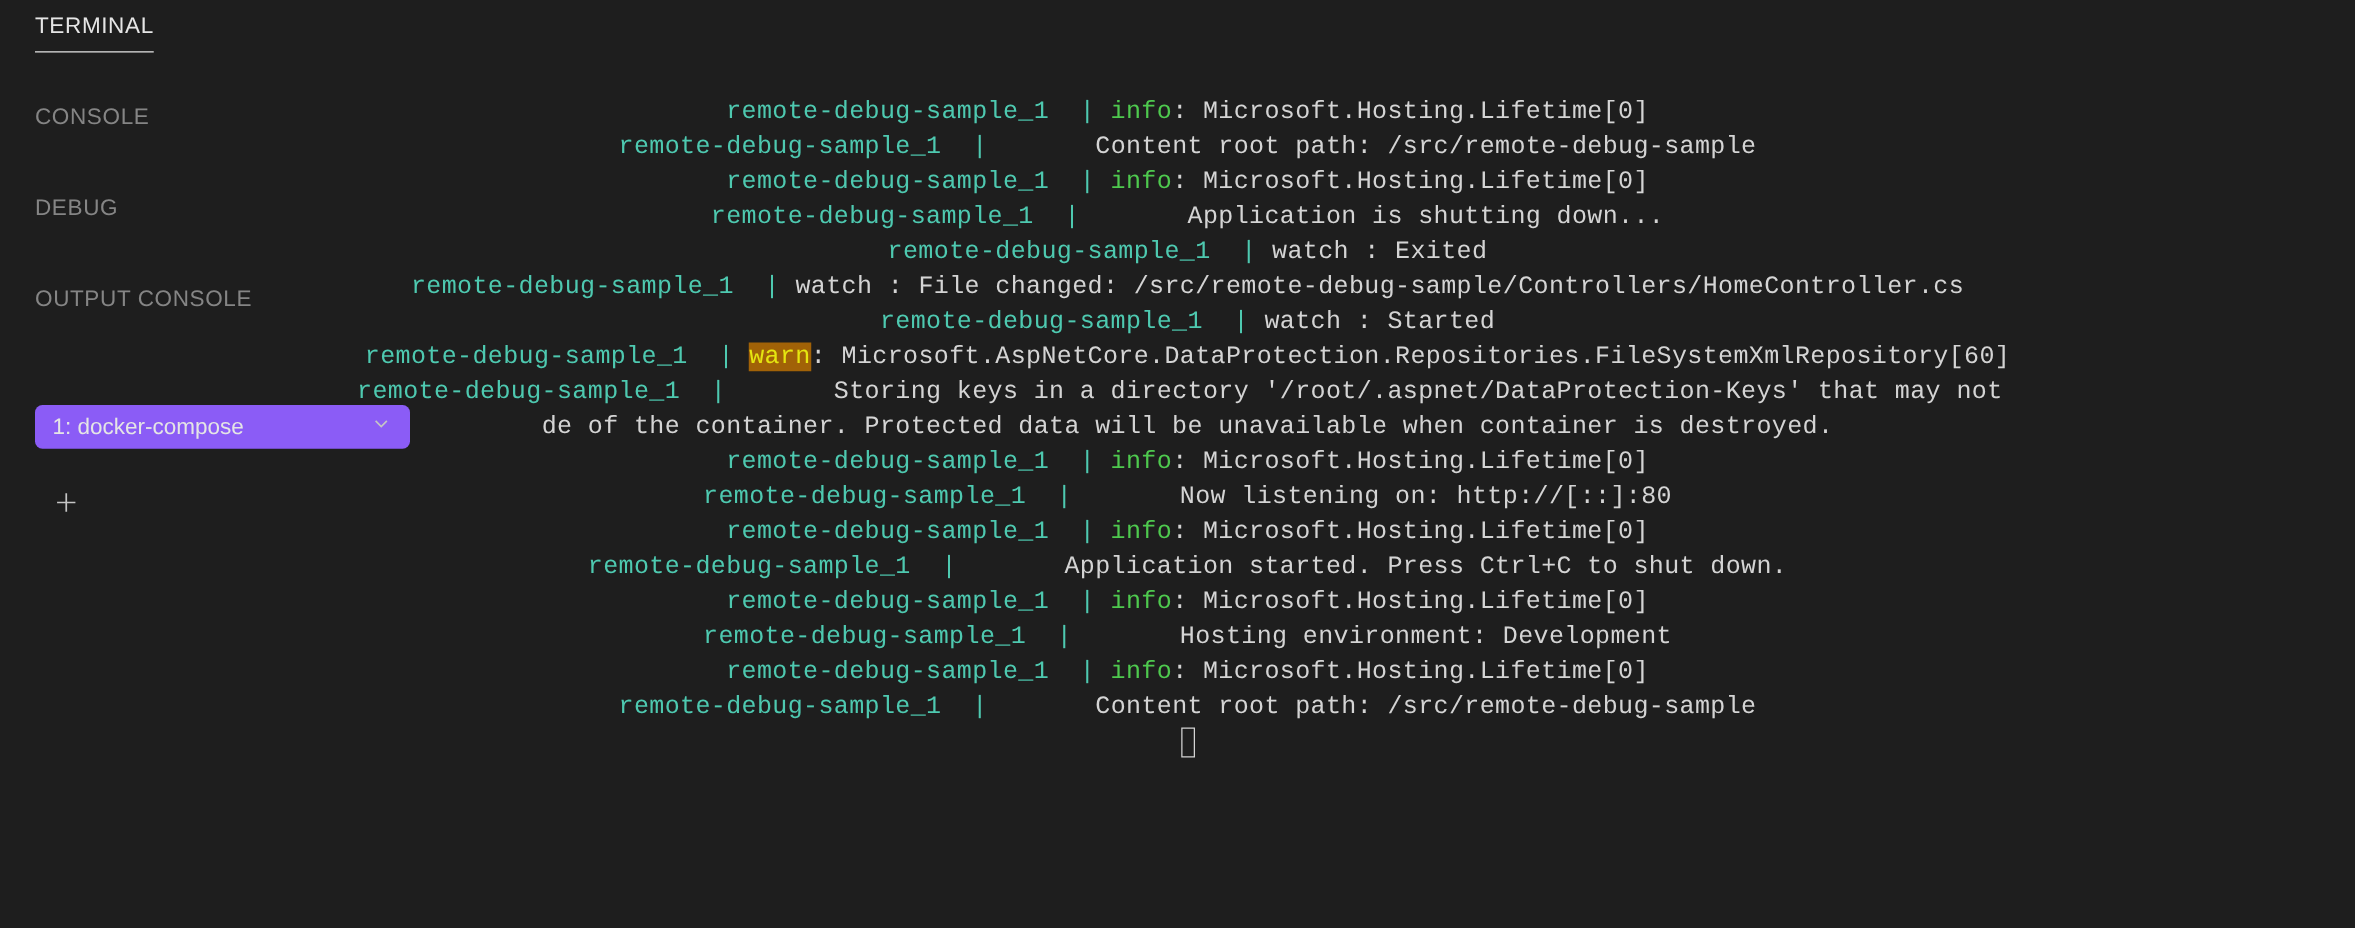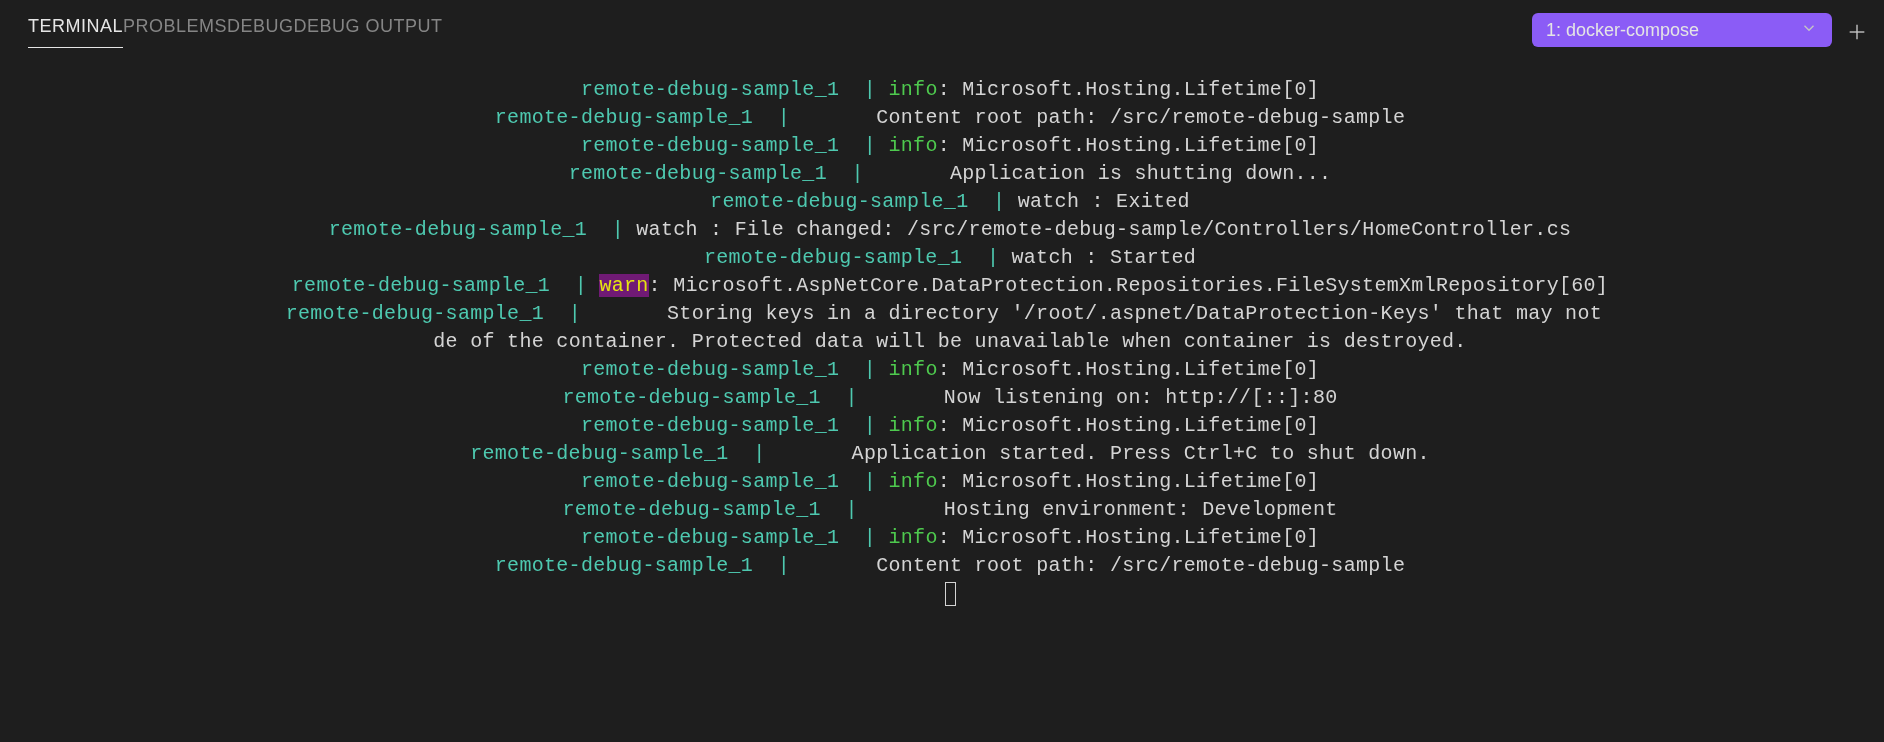--- a/index.html
+++ b/index.html
@@ -14,24 +14,26 @@
       width: 1884px;
       height: 742px;
     }
     .panel {
       display: flex;
       flex-direction: column;
       height: 100%;
     }
     .tab-bar {
       display: flex;
-      align-items: flex-end;
+      align-items: flex-start;
       height: 48px;
       padding: 0 16px 0 28px;
+      gap: 32px;
       border-bottom: 1px solid transparent;
+      flex-direction: column;
     }
     .tab {
       font-size: 18px;
       color: #858585;
       letter-spacing: 0.5px;
       cursor: pointer;
       padding: 10px 0;
       position: relative;
     }
     .tab.active {
@@ -92,39 +94,39 @@
       white-space: pre;
       letter-spacing: 0.3px;
       overflow: hidden;
       text-align: center;
     }
     .line {
       white-space: pre;
     }
     .cyan { color: #4ec9b0; }
     .green { color: #4EC94E; }
-    .yellow { color: #e5e510; background: #701a75; }
+    .yellow { color: #e5e510; background: #a16207; }
     .cursor {
       display: inline-block;
       width: 11px;
       height: 24px;
       border: 1px solid #d4d4d4;
       vertical-align: text-bottom;
       margin-top: 2px;
     }
   </style>
 </head>
 <body>
 
 <div class="panel">
   <div class="tab-bar">
     <div class="tab active">TERMINAL</div>
-    <div class="tab">PROBLEMS</div>
+    <div class="tab">CONSOLE</div>
     <div class="tab">DEBUG</div>
-    <div class="tab">DEBUG OUTPUT</div>
+    <div class="tab">OUTPUT CONSOLE</div>
     <div class="spacer"></div>
     <div class="dropdown">
       <span class="dropdown-label">1: docker-compose</span>
       <span class="chevron">
         <svg viewBox="0 0 24 24">
             <polyline points="6 9 12 15 18 9"></polyline>
           </svg>
       </span>
     </div>
     <span class="plus-icon">

